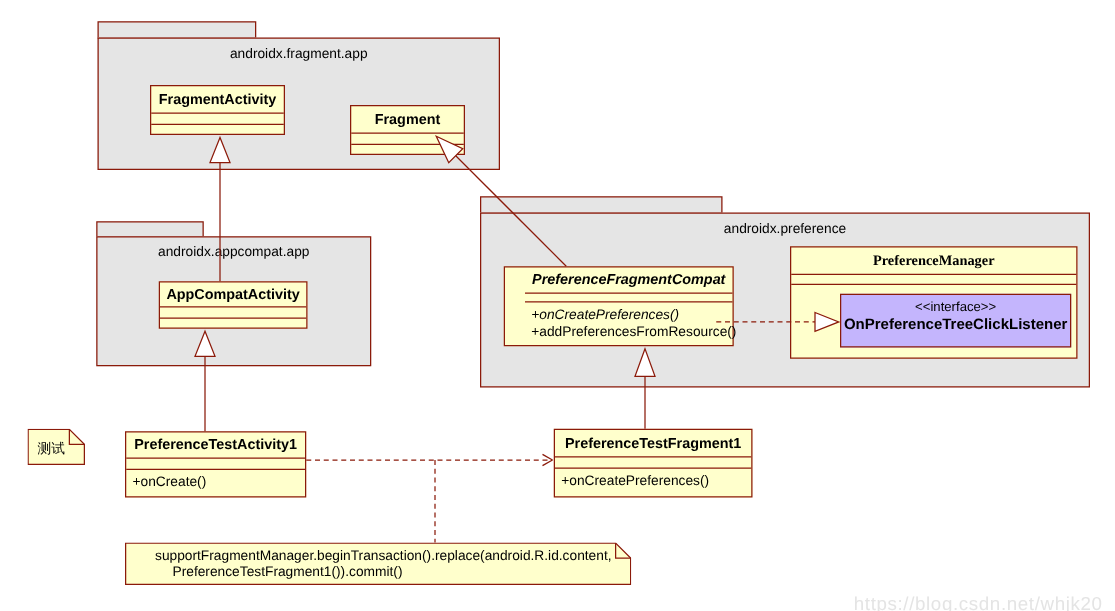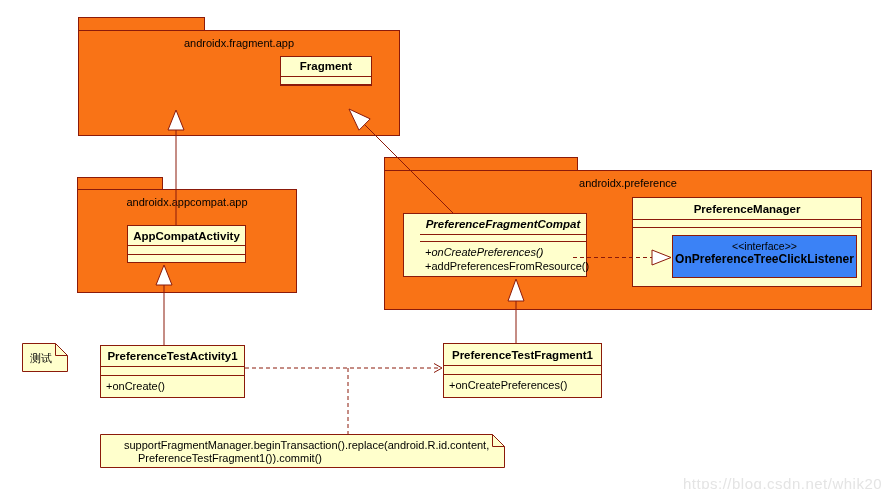--- a/index.html
+++ b/index.html
@@ -4,21 +4,21 @@
 <style>
   html,body { margin:0; padding:0; background:#ffffff; }
   #canvas {
     position:relative; width:892px; height:489px;
     background:#ffffff; overflow:hidden;
     font-family:"Liberation Sans", sans-serif;
     color:#000;
   }
   
   .pkg-tab, .pkg-body {
-    position:absolute; background:#f97316;
+    position:absolute; background:#e5e5e5;
     border:1px solid #8B1A0A; box-sizing:border-box;
   }
   .pkg-label {
     position:absolute; width:100%; text-align:center;
     font-size:11px; top:6px; left:0;
   }
   
   .uml-class {
     position:absolute; background:#FFFFCC;
     border:1px solid #8B1A0A; box-sizing:border-box;
@@ -33,21 +33,21 @@
   .uml-class .title.abstract { font-style:italic; }
   .uml-class .attrs {
     border-bottom:1px solid #8B1A0A; box-sizing:border-box;
   }
   .uml-class .methods {
     font-size:11px; line-height:14px; padding:3px 5px;
     box-sizing:border-box; flex:1;
   }
   .uml-class .methods .abstract-m { font-style:italic; }
   .iface-box {
-    position:absolute; background:#3b82f6;
+    position:absolute; background:#c4b5fd;
     border:1px solid #8B1A0A; box-sizing:border-box;
     text-align:center; z-index:11;
   }
   .iface-box .stereo { font-size:10.5px; padding-top:4px; }
   .iface-box .iname { font-size:12px; font-weight:bold; }
   
   .note { position:absolute; z-index:12; }
   .note svg { position:absolute; top:0; left:0; }
   .note .note-text { position:absolute; font-size:11px; white-space:nowrap; }
   
@@ -75,22 +75,27 @@
   <div class="pkg-tab" style="left:77px; top:177px; width:86px; height:13px;"></div>
   <div class="pkg-body" style="left:77px; top:189px; width:220px; height:104px;">
     <div class="pkg-label">androidx.appcompat.app</div>
   </div>
 
   <div class="pkg-tab" style="left:384px; top:157px; width:194px; height:14px;"></div>
   <div class="pkg-body" style="left:384px; top:170px; width:488px; height:140px;">
     <div class="pkg-label">androidx.preference</div>
   </div>
 
+  <div class="uml-class" style="left:120px; top:68px; width:108px; height:40px;">
+    <div class="title" style="height:22px;">FragmentActivity</div>
+    <div class="attrs" style="height:9px;"></div>
+    <div class="methods" style="padding:0;"></div>
+  </div>
 
-  <div class="uml-class" style="left:280px; top:56px; width:92px; height:30px;">
+  <div class="uml-class" style="left:280px; top:84px; width:92px; height:40px;">
     <div class="title" style="height:22px;">Fragment</div>
     <div class="attrs" style="height:9px;"></div>
     <div class="methods" style="padding:0;"></div>
   </div>
 
   <div class="uml-class" style="left:103px; top:225px; width:119px; height:38px;margin-left:24px;">
     <div class="title" style="height:20px;">AppCompatActivity</div>
     <div class="attrs" style="height:9px;"></div>
     <div class="methods" style="padding:0;"></div>
   </div>
@@ -98,21 +103,21 @@
   <div class="uml-class" style="left:403px; top:213px; width:184px; height:64px;padding-left:16px;">
     <div class="title abstract" style="height:22px;">PreferenceFragmentCompat</div>
     <div class="attrs" style="height:8px;"></div>
     <div class="methods">
       <div class="abstract-m">+onCreatePreferences()</div>
       <div>+addPreferencesFromResource()</div>
     </div>
   </div>
 
   <div class="uml-class" style="left:632px; top:197px; width:230px; height:90px;">
-    <div class="title" style="height:22px;">PreferenceManager</div>
+    <div class="title" style="height:22px;font-family:Liberation Serif, serif;">PreferenceManager</div>
     <div class="attrs" style="height:8px;"></div>
     <div class="methods"></div>
   </div>
 
   <div class="iface-box" style="left:672px; top:235px; width:185px; height:43px;">
     <div class="stereo">&lt;&lt;interface&gt;&gt;</div>
     <div class="iname">OnPreferenceTreeClickListener</div>
   </div>
 
   <div class="uml-class" style="left:100px; top:345px; width:145px; height:53px;">

